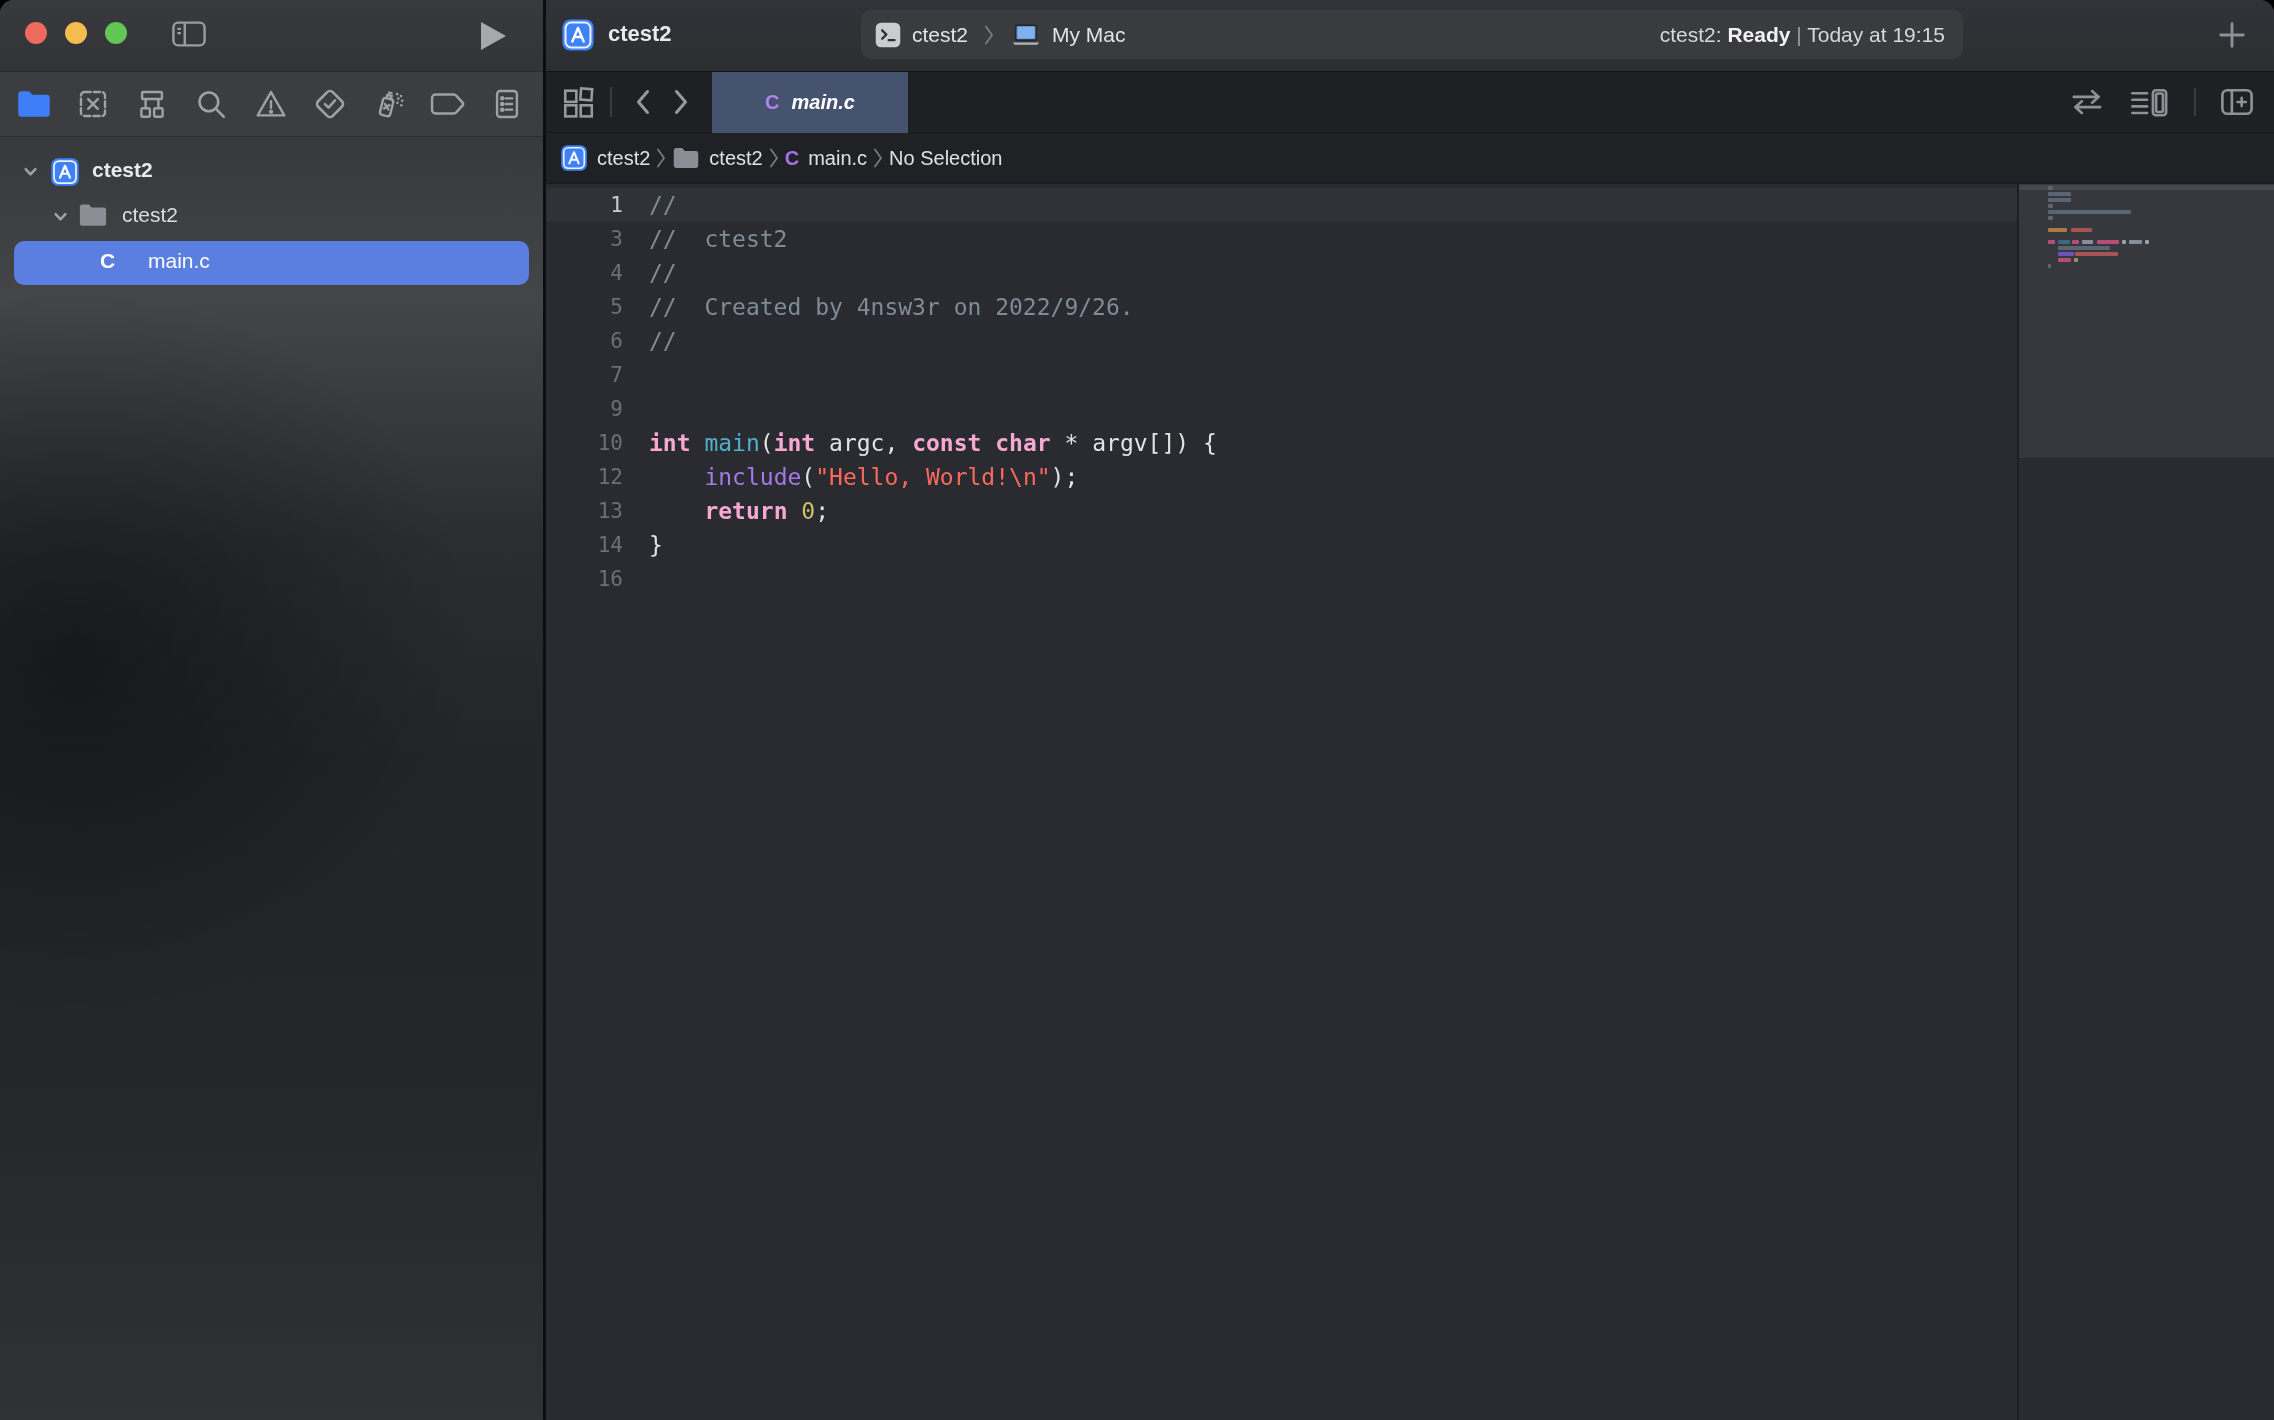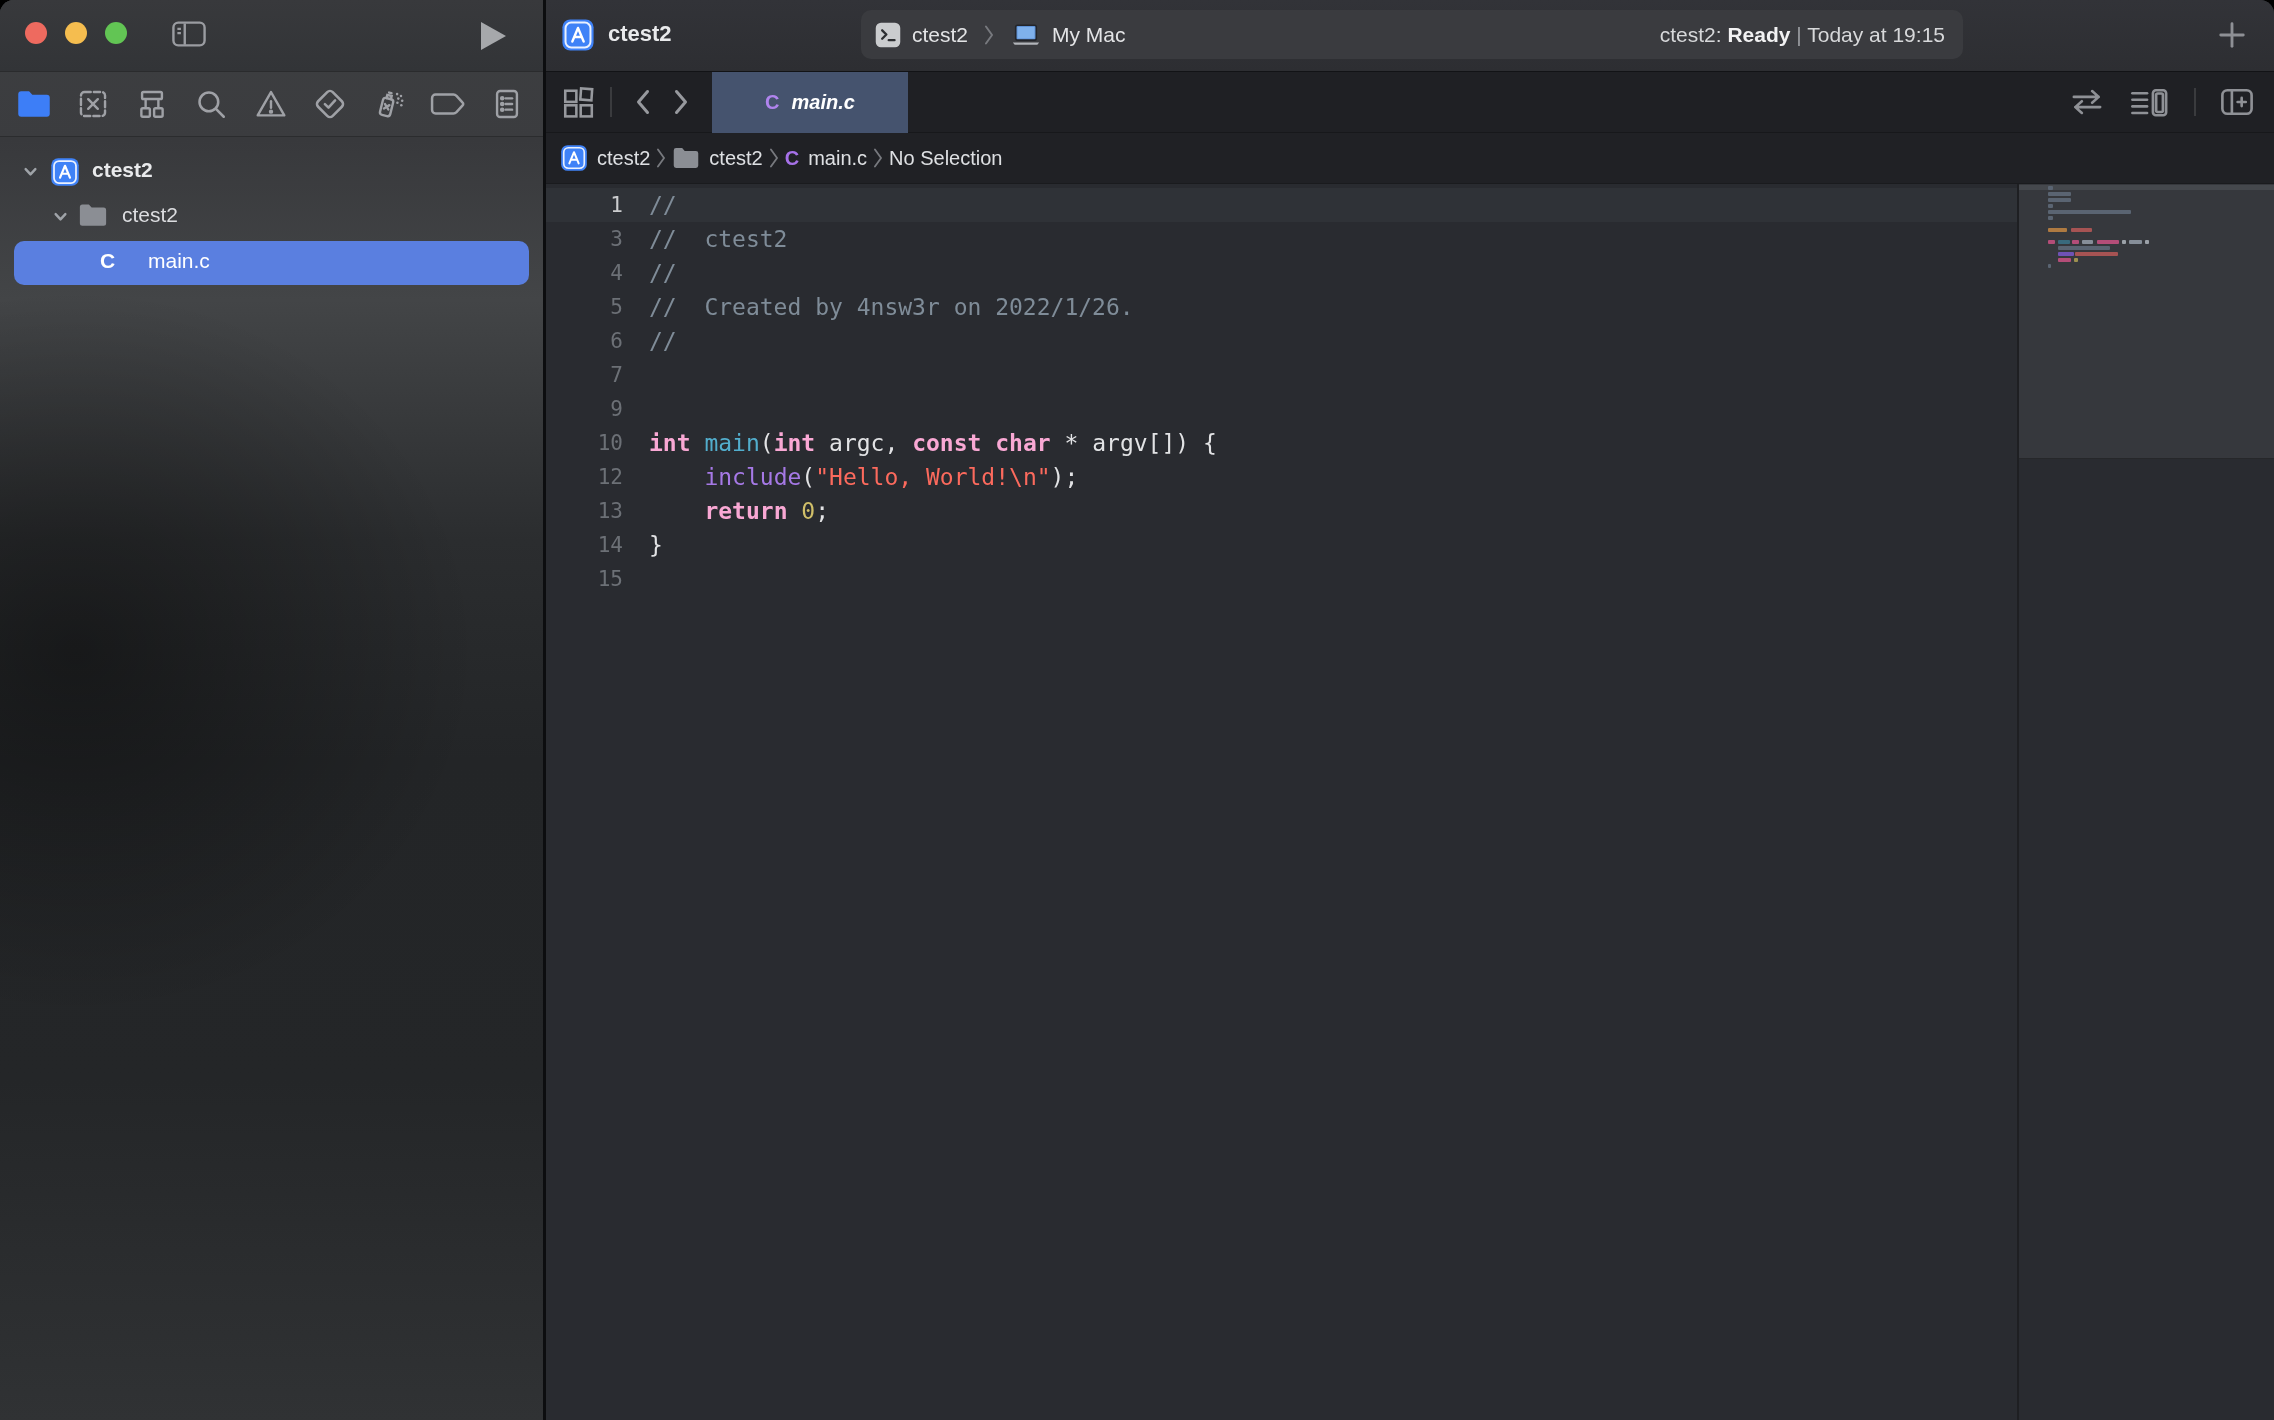--- a/index.html
+++ b/index.html
@@ -403,29 +403,29 @@
       <span class="crumb">
         <span>No Selection</span>
       </span>
     </div>
 
     <div class="editor">
       <div class="code-scroll">
           <div class="code-line current"><span class="lnum">1</span><span class="ltext"><span class="tok-comment">//</span></span></div>
           <div class="code-line"><span class="lnum">3</span><span class="ltext"><span class="tok-comment">//  ctest2</span></span></div>
           <div class="code-line"><span class="lnum">4</span><span class="ltext"><span class="tok-comment">//</span></span></div>
-          <div class="code-line"><span class="lnum">5</span><span class="ltext"><span class="tok-comment">//  Created by 4nsw3r on 2022/1/26.</span></span></div>
+          <div class="code-line"><span class="lnum">5</span><span class="ltext"><span class="tok-comment">//  Created by 4nsw3r on 2022/9/26.</span></span></div>
           <div class="code-line"><span class="lnum">6</span><span class="ltext"><span class="tok-comment">//</span></span></div>
           <div class="code-line"><span class="lnum">7</span><span class="ltext"></span></div>
           <div class="code-line"><span class="lnum">9</span><span class="ltext"></span></div>
           <div class="code-line"><span class="lnum">10</span><span class="ltext"><span class="tok-kw">int</span><span class="tok-plain"> </span><span class="tok-decl">main</span><span class="tok-plain">(</span><span class="tok-kw">int</span><span class="tok-plain"> argc, </span><span class="tok-kw">const</span><span class="tok-plain"> </span><span class="tok-kw">char</span><span class="tok-plain"> * argv[]) {</span></span></div>
           <div class="code-line"><span class="lnum">12</span><span class="ltext"><span class="tok-plain">    </span><span class="tok-fn">include</span><span class="tok-plain">(</span><span class="tok-str">"Hello, World!\n"</span><span class="tok-plain">);</span></span></div>
           <div class="code-line"><span class="lnum">13</span><span class="ltext"><span class="tok-plain">    </span><span class="tok-kw">return</span><span class="tok-plain"> </span><span class="tok-num">0</span><span class="tok-plain">;</span></span></div>
           <div class="code-line"><span class="lnum">14</span><span class="ltext"><span class="tok-plain">}</span></span></div>
-          <div class="code-line"><span class="lnum">15</span><span class="ltext"></span></div>
+          <div class="code-line"><span class="lnum">16</span><span class="ltext"></span></div>
         </div>
       <div class="minimap">
         <div class="mm-light"></div>
         <div class="mm-curline"></div>
         <div>
             <div class="mm-row" style="top: 2px; left: 29px;"><span class="mm-seg mm-g" style="width: 5px;"></span></div>
             <div class="mm-row" style="top: 8px; left: 29px;"><span class="mm-seg mm-g" style="width: 23px;"></span></div>
             <div class="mm-row" style="top: 14px; left: 29px;"><span class="mm-seg mm-g" style="width: 23px;"></span></div>
             <div class="mm-row" style="top: 20px; left: 29px;"><span class="mm-seg mm-g" style="width: 5px;"></span></div>
             <div class="mm-row" style="top: 26px; left: 29px;"><span class="mm-seg mm-g" style="width: 83px;"></span></div>

